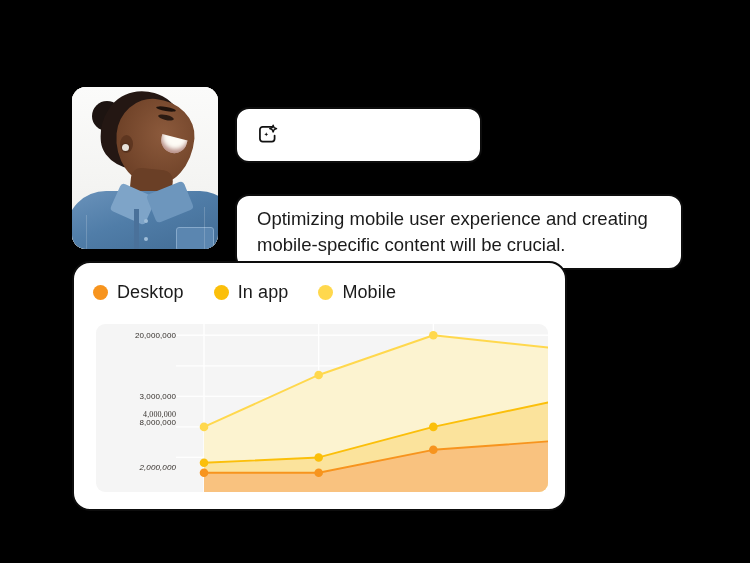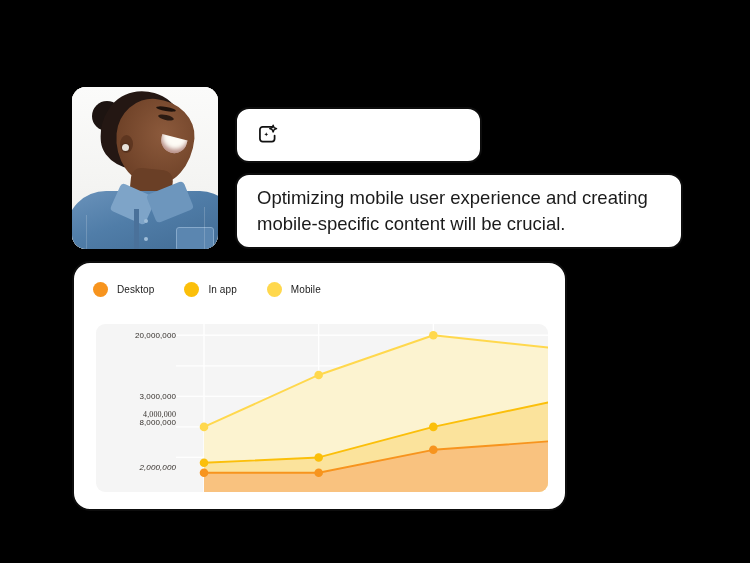--- a/index.html
+++ b/index.html
@@ -135,21 +135,21 @@
     padding: 0 20px;
     gap: 12px;
     border-radius: 14px;
   }
   #bubble-title .blabel {
     font-size: 19px;
     letter-spacing: .1px;
     white-space: nowrap;
   }
   #bubble-body {
-    left: 235px; top: 173px;
+    left: 235px; top: 194px;
     width: 448px; height: 76px;
     padding: 0 20px;
     border-radius: 14px;
     justify-content: flex-end;
   }
   #bubble-body .blabel {
     font-size: 18.5px;
     line-height: 26px;
   }
   .sparkle-icon { flex: 0 0 auto; display:block; }
@@ -175,21 +175,21 @@
     display: flex;
     align-items: center;
     gap: 9px;
   }
   .legend-dot {
     width: 15px; height: 15px;
     border-radius: 50%;
     flex: 0 0 auto;
   }
   .legend-label {
-    font-size: 10px;
+    font-size: 18px;
     color: #1b1b1b;
     letter-spacing: .1px;
   }
 
   #plot-panel {
     position: absolute;
     left: 22px; top: 61px;
     width: 452px; height: 168px;
     background: #f5f5f5;
     border-radius: 9px;

